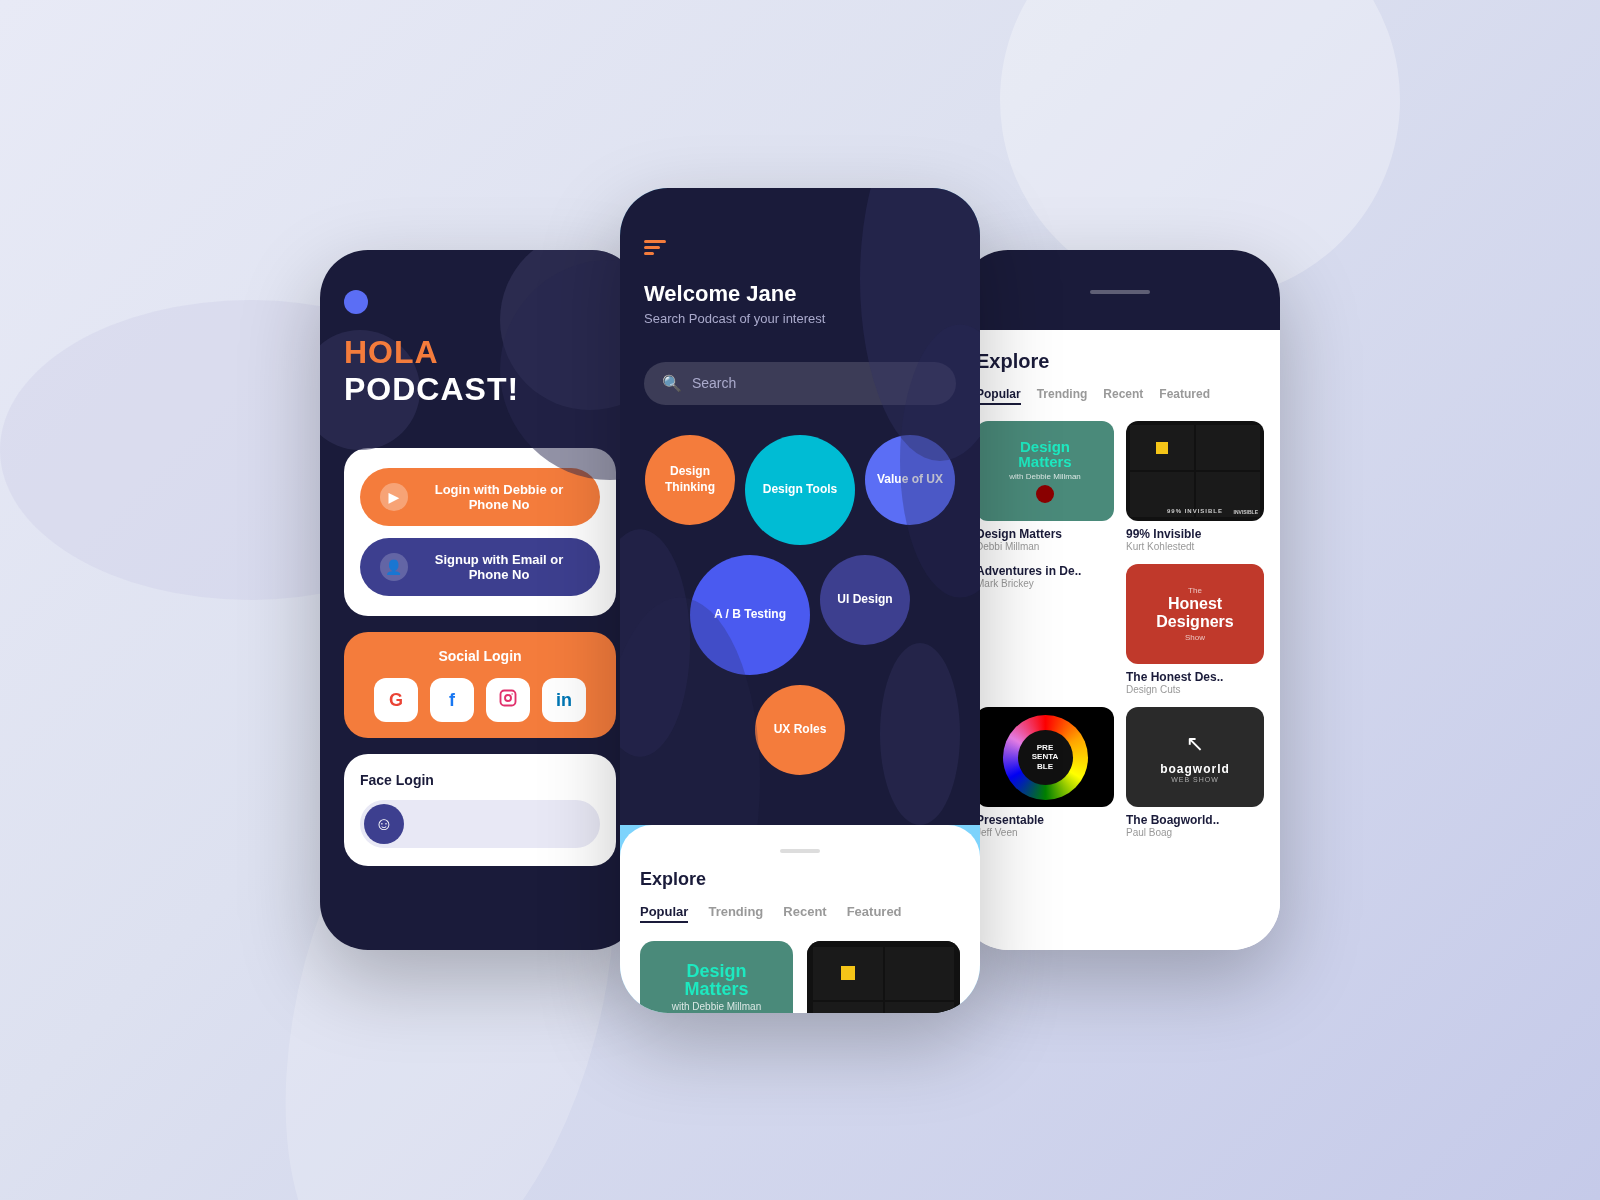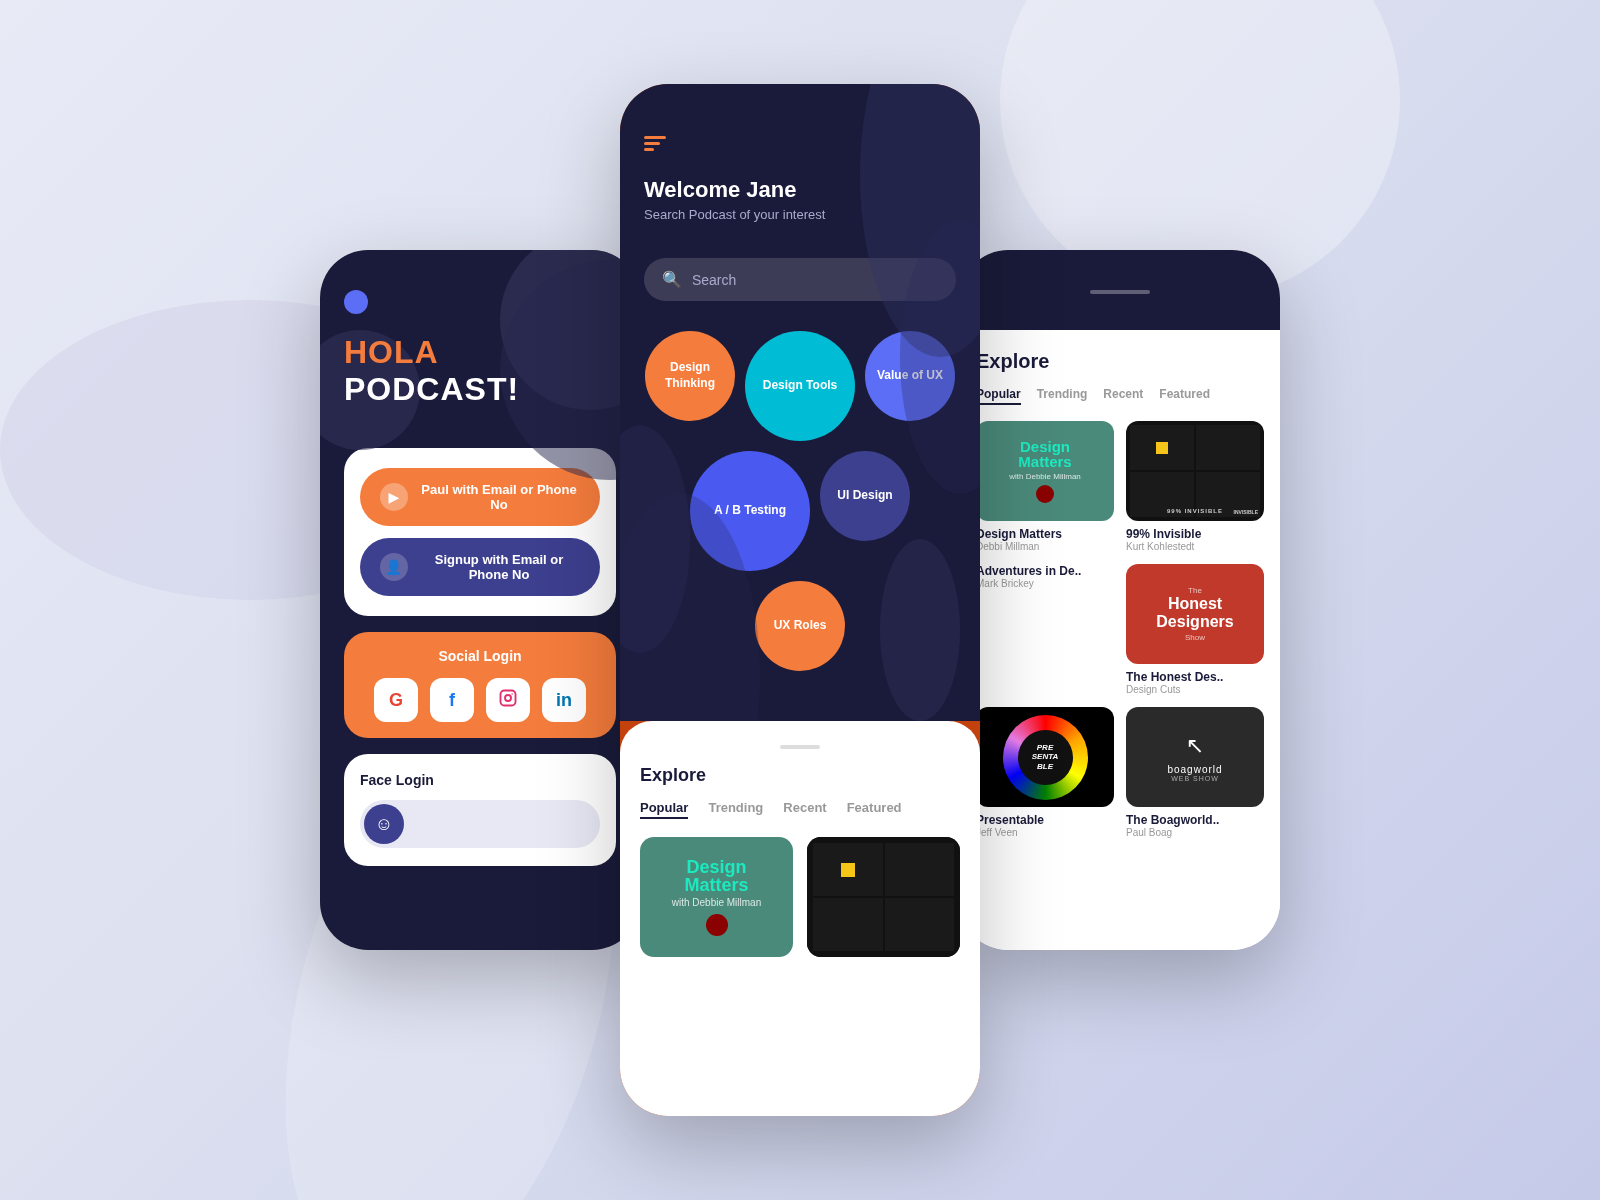--- a/index.html
+++ b/index.html
@@ -238,22 +238,22 @@
       display: flex;
       align-items: center;
       justify-content: center;
       color: white;
       font-size: 18px;
     }
 
     
     .phone-2 {
       width: 360px;
-      height: 1032px;
-      background: #c2410c;
+      height: 825px;
+      background: #7dd3fc;
       z-index: 5;
     }
 
     .phone-2-inner {
       width: 100%;
       height: 100%;
       display: flex;
       flex-direction: column;
       overflow: hidden;
     }
@@ -546,21 +546,21 @@
       <div class="p1-dot"></div>
 
       <div class="p1-title">
         <span class="hola">HOLA</span>
         <span class="podster">PODCAST!</span>
       </div>
 
       <div class="p1-buttons">
         <button class="btn-login">
           <div class="btn-icon">▶</div>
-          <span class="btn-text">Paul with Email or Phone No</span>
+          <span class="btn-text">Login with Debbie or Phone No</span>
         </button>
         <button class="btn-signup">
           <div class="btn-icon">👤</div>
           <span class="btn-text">Signup with Email or Phone No</span>
         </button>
       </div>
 
       <div class="social-login-box">
         <div class="social-title">Social Login</div>
         <div class="social-icons">
@@ -749,36 +749,36 @@
                 <span style="font-size:16px;font-weight:900;color:white;display:block;line-height:1.1;">Honest<br>Designers</span>
                 <span style="font-size:8px;color:rgba(255,255,255,0.7);display:block;margin-top:3px;">Show</span>
               </div>
             </div>
             <div class="p3-name">The Honest Des..</div>
             <div class="p3-author">Design Cuts</div>
           </div>
 
           <div class="p3-card">
             <div class="p3-thumb" style="background:#000;">
-              <div style="width:85px;height:85px;border-radius:50%;background:conic-gradient(red,orange,yellow,green,blue,violet,red);display:flex;align-items:center;justify-content:center;font-style:italic;">
+              <div style="width:85px;height:85px;border-radius:50%;background:conic-gradient(red,orange,yellow,green,blue,violet,red);display:flex;align-items:center;justify-content:center;">
                 <div style="width:55px;height:55px;border-radius:50%;background:#111;display:flex;align-items:center;justify-content:center;flex-direction:column;">
                   <span style="color:white;font-size:8px;font-weight:900;text-align:center;line-height:1.2;">PRE<br>SENTA<br>BLE</span>
                 </div>
               </div>
             </div>
             <div class="p3-name">Presentable</div>
             <div class="p3-author">Jeff Veen</div>
           </div>
 
           <div class="p3-card">
             <div class="p3-thumb" style="background:#2a2a2a;">
               <div style="display:flex;flex-direction:column;align-items:center;justify-content:center;height:100%;gap:5px;">
                 <span style="color:white;font-size:22px;">↖</span>
                 <div style="text-align:center;">
-                  <span style="color:white;font-size:10px;font-weight:400;display:block;letter-spacing:1px;text-align:right;">boagworld</span>
+                  <span style="color:white;font-size:12px;font-weight:700;display:block;letter-spacing:1px;text-align:right;">boagworld</span>
                   <span style="color:#aaa;font-size:7px;display:block;letter-spacing:1px;">WEB SHOW</span>
                 </div>
               </div>
             </div>
             <div class="p3-name">The Boagworld..</div>
             <div class="p3-author">Paul Boag</div>
           </div>
         </div>
       </div>
     </div>

